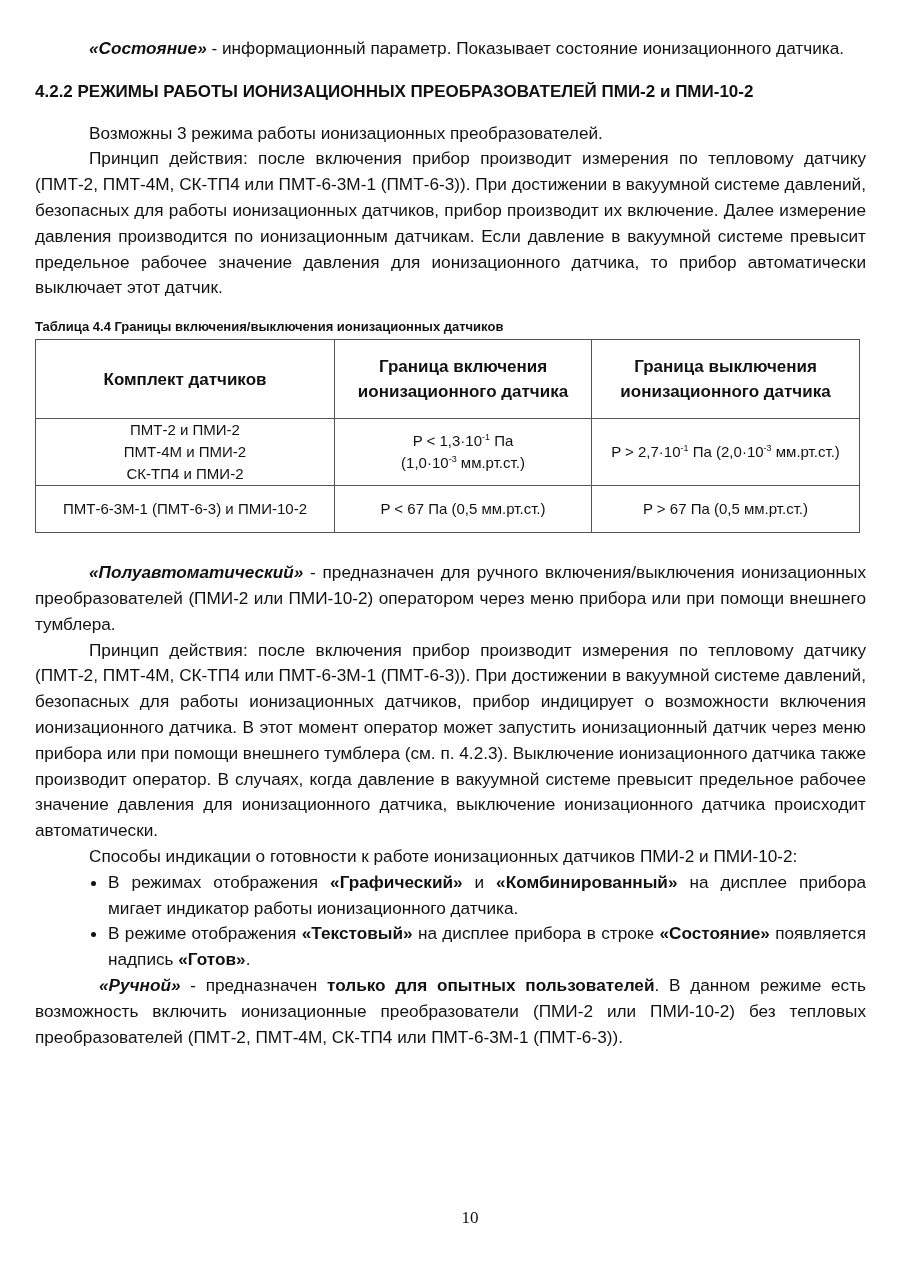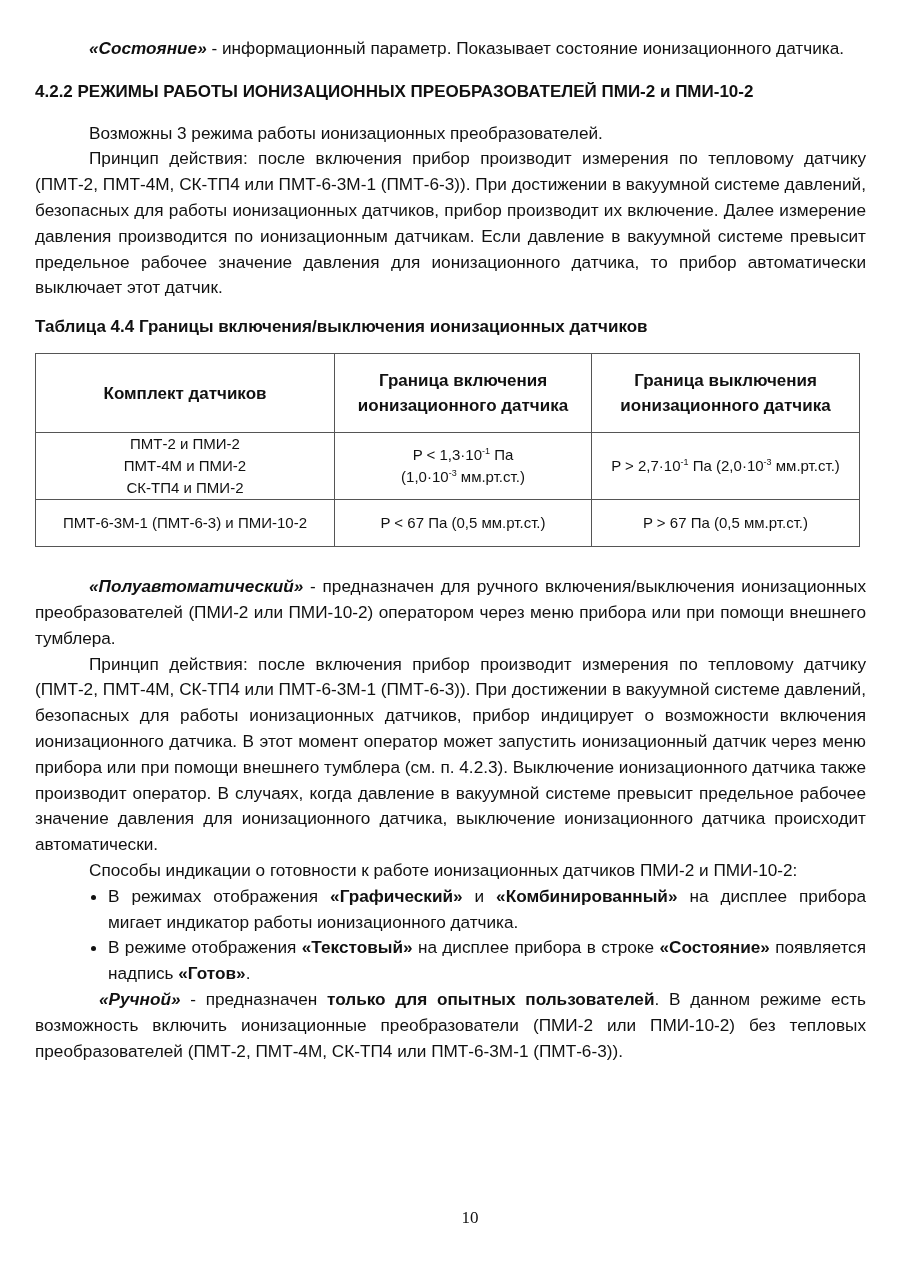--- a/index.html
+++ b/index.html
@@ -1,22 +1,22 @@
 <!DOCTYPE html>
 <html><head>
 <meta charset="utf-8">
 <style>
   html, body { margin: 0; padding: 0; background: #ffffff; }
   body { width: 900px; height: 1274px; position: relative; overflow: hidden; color: #111; font-family: "Liberation Sans", sans-serif; }
   .page { position: absolute; left: 35px; top: 36px; width: 831px; font-size: 17.2px; line-height: 25.8px; }
   p { margin: 0; text-align: justify; }
   .ind { text-indent: 54px; }
   .h { font-weight: bold; text-align: left; margin-top: 17px; margin-bottom: 16px; font-size: 17px; }
-  .caption { font-weight: bold; margin-top: 15px; font-size: 17px; line-height: 22px; }
-  table { border-collapse: collapse; width: 825px; margin-top: 15px; font-size: 15px; }
+  .caption { font-weight: bold; margin-top: 15px; font-size: 13px; line-height: 22px; }
+  table { border-collapse: collapse; width: 825px; margin-top: 1px; font-size: 15px; }
   td, th { border: 1px solid #555; text-align: center; vertical-align: middle; padding: 0 4px; }
   th { font-weight: bold; font-size: 17px; line-height: 25px; height: 78px; }
   td { line-height: 22px; }
   .r1 td { height: 66px; }
   .r2 td { height: 46px; }
   sup { font-size: 9px; vertical-align: 6px; line-height: 0; }
   .gap { height: 27px; }
   ul { margin: 0; padding-left: 73px; }
   li { text-align: justify; list-style: disc; }
   .manual { text-indent: 64px; }

